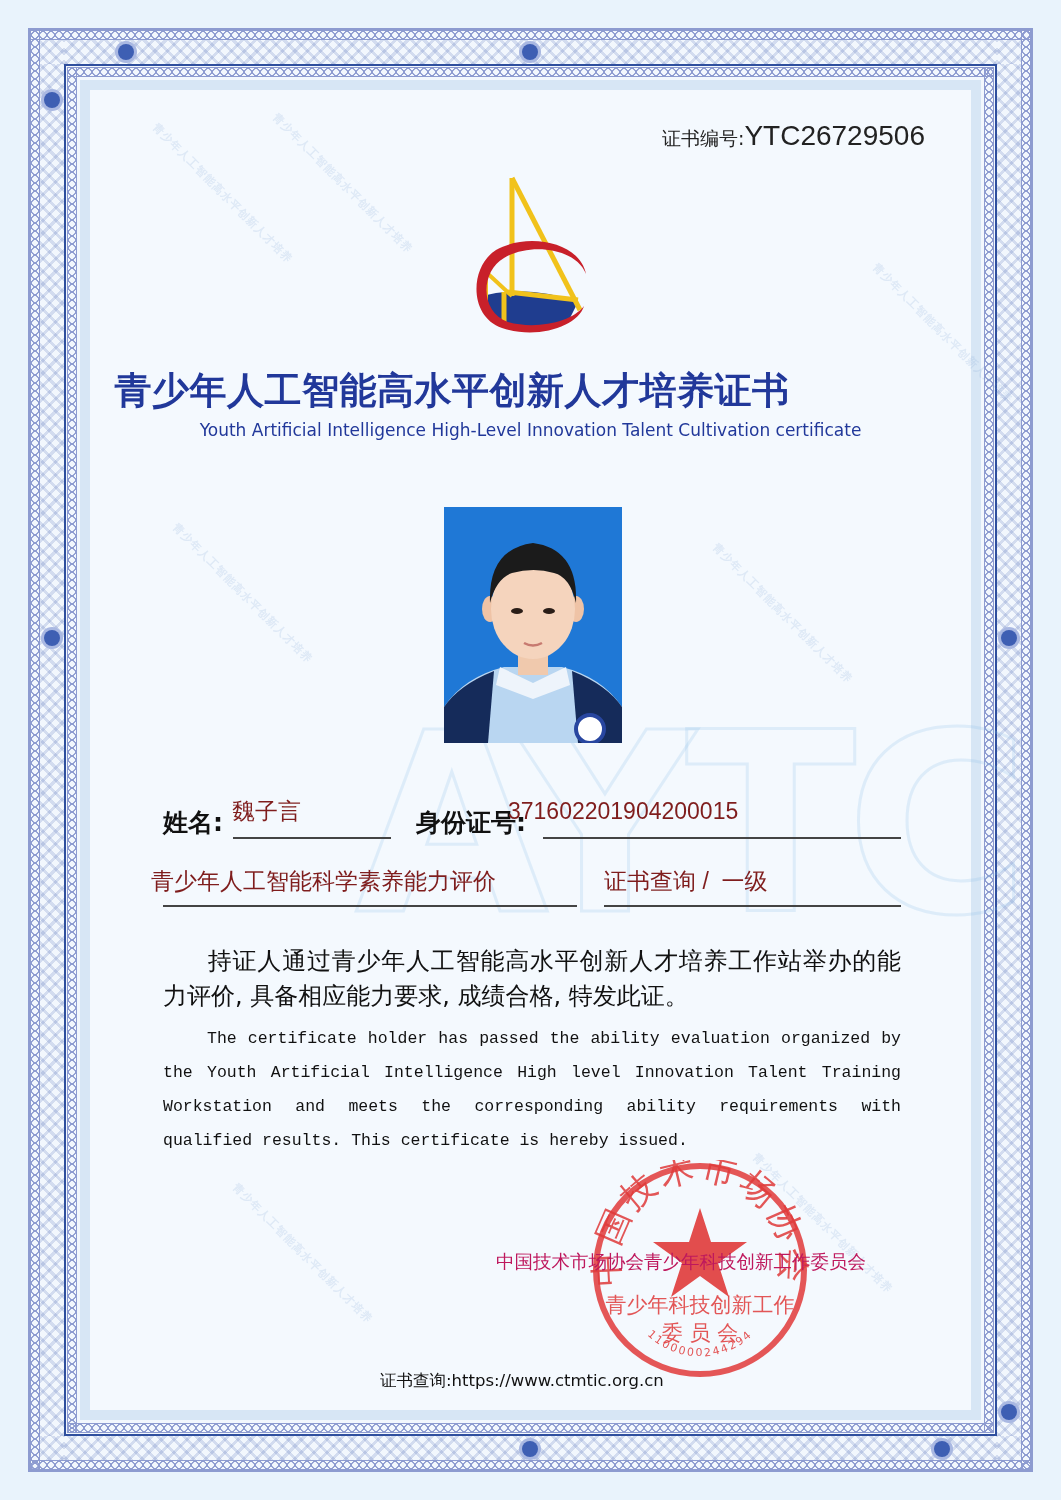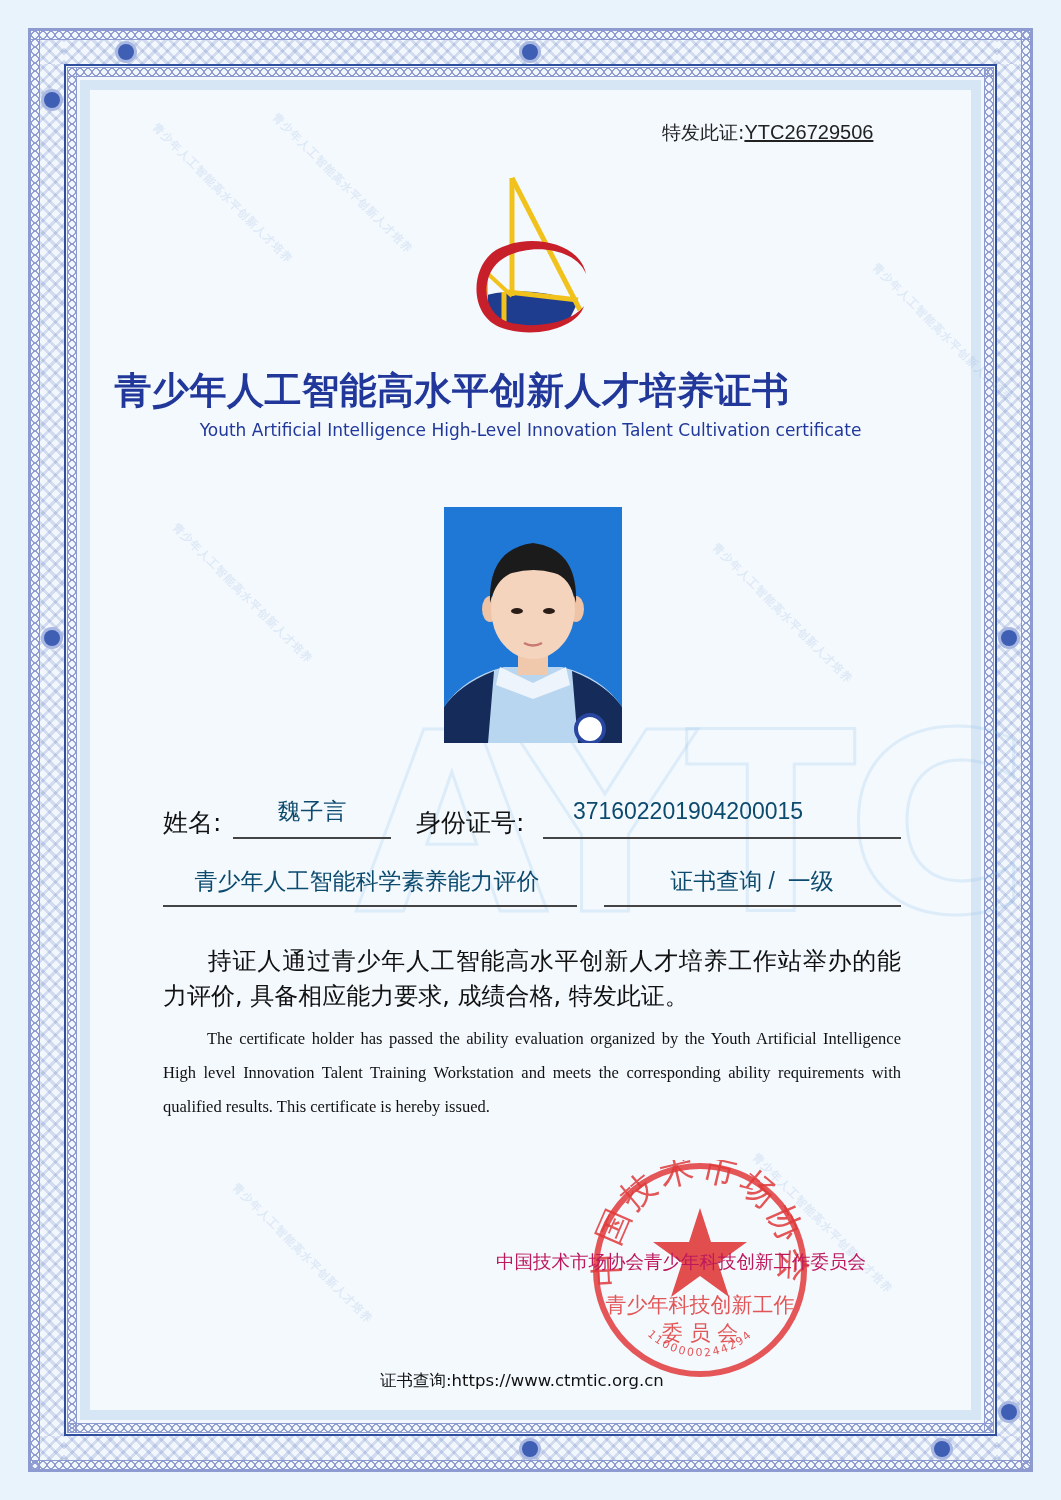--- a/index.html
+++ b/index.html
@@ -61,43 +61,43 @@
     transform: rotate(45deg); transform-origin: left top; white-space: nowrap; letter-spacing: 1px;
   }
   .wm-big {
     left: 355px; top: 700px; font-size: 250px; font-weight: bold;
     color: transparent; -webkit-text-stroke: 3px rgba(140,190,230,.22);
     letter-spacing: -10px; line-height: 1; font-family: "DejaVu Sans", sans-serif;
   }
 
   
   .cert-no { left: 662px; top: 120px; font-size: 19px; color: #222; }
-  .cert-no .val { font-size: 20px; font-family: "Liberation Sans", sans-serif; text-decoration: underline; }
+  .cert-no .val { font-size: 28px; font-family: "Liberation Sans", sans-serif; }
 
   .logo { left: 468px; top: 176px; width: 128px; height: 160px; }
 
   .title-cn {
     left: 0; width: 904px; top: 366px; text-align: center;
     font-size: 37px; font-weight: bold; color: #21389a; letter-spacing: 0.5px;
   }
   .title-en {
     left: 0; width: 1061px; top: 420px; text-align: center;
     font-size: 17px; color: #21389a; font-family: "DejaVu Sans", sans-serif;
   }
 
   .photo {
     left: 444px; top: 507px; width: 178px; height: 236px; background: #1f78d6; overflow: hidden;
   }
 
-  .lbl { font-size: 25px; font-weight: normal; color: #111; }
-  .fieldval { font-size: 23px; color: #0c4a6e; text-align: center; font-family: "Liberation Sans", "DejaVu Sans", sans-serif; }
+  .lbl { font-size: 25px; font-weight: bold; color: #111; }
+  .fieldval { font-size: 23px; color: #7f1d1d; font-family: "Liberation Sans", "DejaVu Sans", sans-serif; }
   .uline { height: 1.5px; background: #444; }
 
   .para-cn { left: 163px; width: 738px; top: 944px; font-size: 24px; line-height: 35px; color: #111; text-align: justify; }
-  .para-en { left: 163px; width: 738px; top: 1022px; font-size: 16.5px; line-height: 34px; color: #111; text-align: justify; text-align-last: left; font-family: Liberation Serif, serif; }
+  .para-en { left: 163px; width: 738px; top: 1022px; font-size: 16.5px; line-height: 34px; color: #111; text-align: justify; text-align-last: left; font-family: Liberation Mono, monospace; }
   .indent { display: inline-block; width: 44px; }
 
   .issuer { left: 496px; top: 1249px; font-size: 18.5px; color: #be185d; z-index: 3; }
   .footer-q { left: 380px; top: 1370px; font-size: 16.5px; color: #111; text-align: right; }
 </style>
 </head>
 <body>
 
 <div class="abs frame-outer"></div>
 <div class="abs floral-band"></div>
@@ -125,21 +125,21 @@
 <div class="abs wm-diag" style="left:160px;top:120px">青少年人工智能高水平创新人才培养</div>
 <div class="abs wm-diag" style="left:280px;top:110px">青少年人工智能高水平创新人才培养</div>
 <div class="abs wm-diag" style="left:880px;top:260px">青少年人工智能高水平创新人才培养</div>
 <div class="abs wm-diag" style="left:180px;top:520px">青少年人工智能高水平创新人才培养</div>
 <div class="abs wm-diag" style="left:720px;top:540px">青少年人工智能高水平创新人才培养</div>
 <div class="abs wm-diag" style="left:240px;top:1180px">青少年人工智能高水平创新人才培养</div>
 <div class="abs wm-diag" style="left:760px;top:1150px">青少年人工智能高水平创新人才培养</div>
 <div class="abs wm-big">AYTC</div>
 
 <div class="abs cert-no">
-  <span>特发此证:</span><span class="val">YTC26729506</span>
+  <span>证书编号:</span><span class="val">YTC26729506</span>
 </div>
 
 <svg class="abs logo" viewBox="0 0 128 160">
 
   <path d="M14 120 Q60 108 110 126 L100 146 Q60 156 26 146 Z" fill="#1f3d8f"></path>
 
   <polyline points="44,2 44,120" stroke="#f1c21b" stroke-width="5" fill="none"></polyline>
   <polyline points="44,2 112,134" stroke="#f1c21b" stroke-width="5" fill="none"></polyline>
   <polyline points="40,116 110,124" stroke="#f1c21b" stroke-width="5" fill="none"></polyline>
   <polyline points="18,96 44,120" stroke="#f1c21b" stroke-width="4" fill="none"></polyline>

